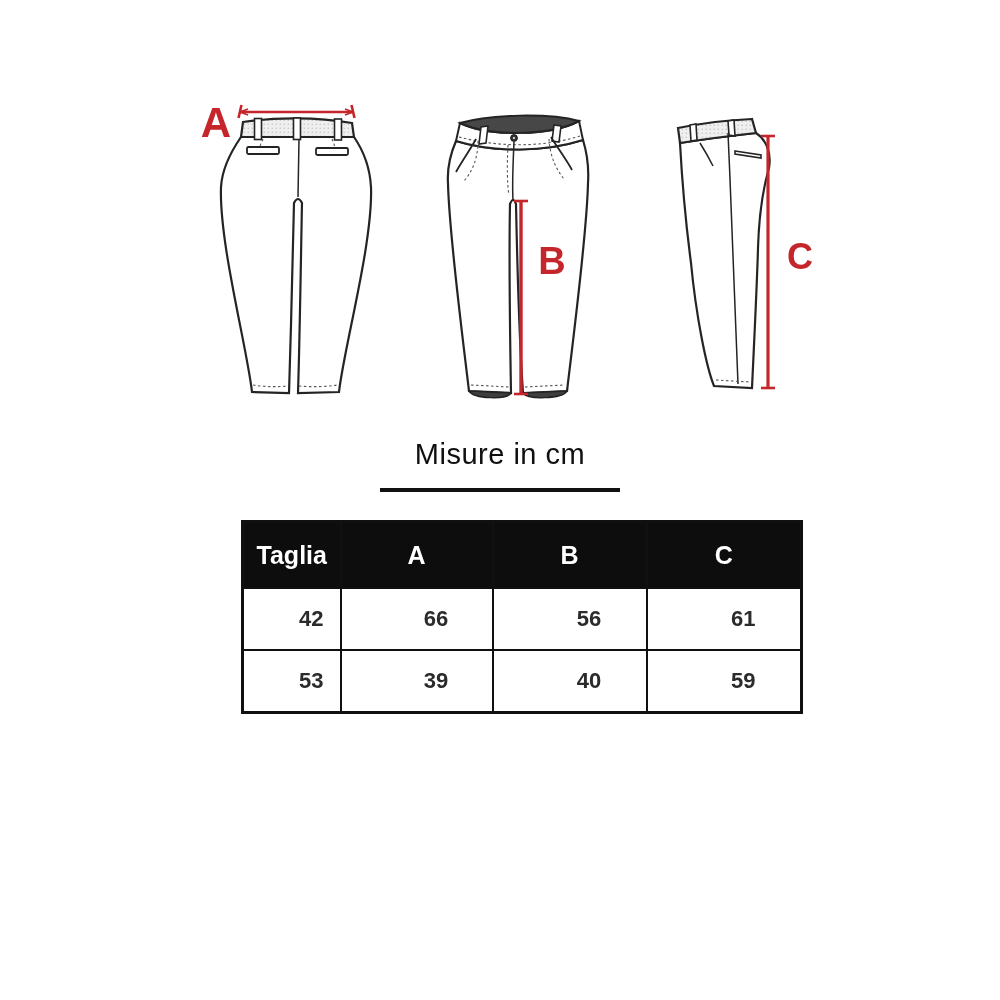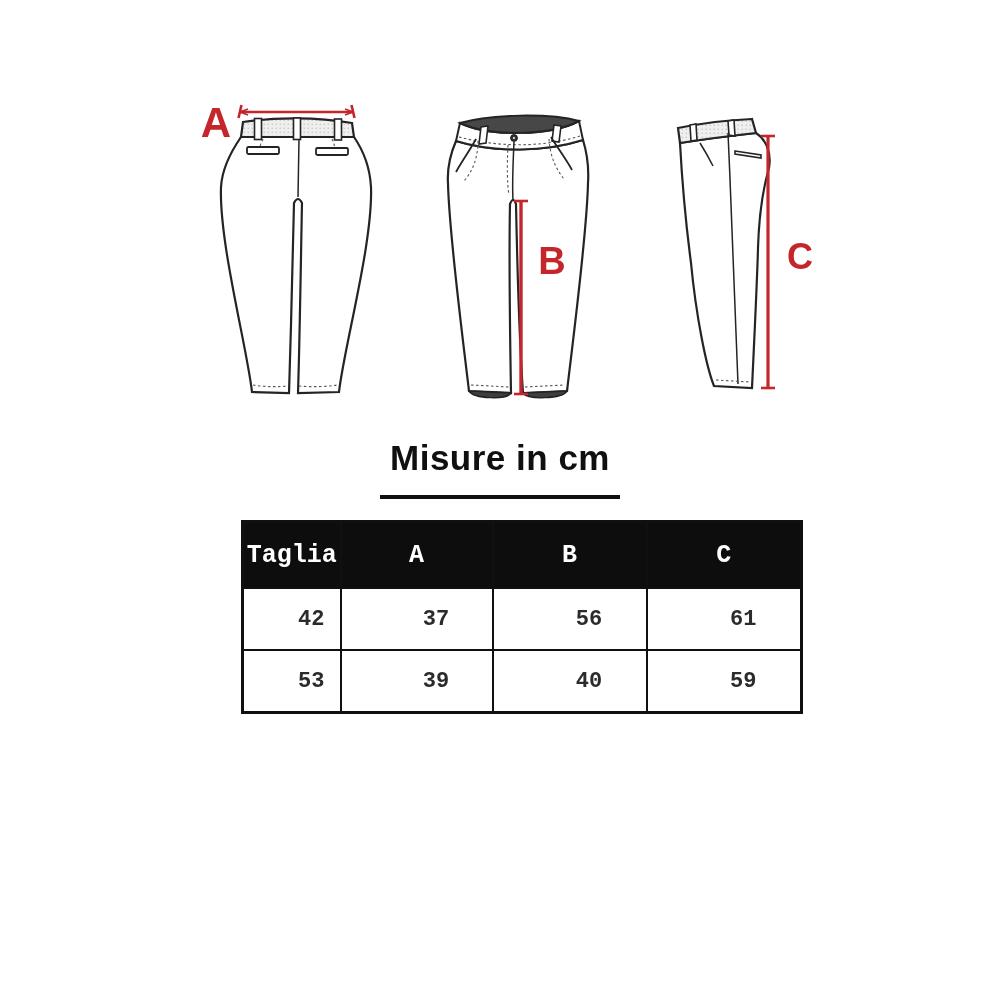--- a/index.html
+++ b/index.html
@@ -5,26 +5,26 @@
   html,body{margin:0;padding:0;background:#ffffff;}
   #page{position:relative;width:1000px;height:1000px;background:#ffffff;overflow:hidden;
         font-family:"Liberation Sans","DejaVu Sans",sans-serif;}
   .view{position:absolute;}
   .mlabel{position:absolute;transform:translate(-50%,-50%);color:#c4262b;font-weight:bold;
           font-family:"Liberation Sans",sans-serif;}
   #label-a{left:216px;top:123px;font-size:42px;}
   #label-b{left:552px;top:261px;font-size:38px;}
   #label-c{left:800px;top:257px;font-size:36px;}
   #title-block{position:absolute;left:0;top:438px;width:1000px;text-align:center;}
-  #title-text{font-size:35px;font-weight:bold;color:#101010;letter-spacing:0.5px;}
+  #title-text{font-size:29px;font-weight:normal;color:#101010;letter-spacing:0.5px;}
   #title-underline{width:240px;height:4px;background:#101010;margin:17px auto 0;}
   #size-table{position:absolute;left:241px;top:520px;width:559px;border-collapse:collapse;
               border:3px solid #101010;table-layout:fixed;}
   #size-table th,#size-table td{border:2px solid #101010;text-align:center;vertical-align:middle;
-              font-family:Liberation Mono, monospace;}
+              font-family:Liberation Sans, sans-serif;}
   #size-table thead th{background:#0d0d0d;color:#ffffff;height:62px;font-size:25px;font-weight:bold;}
   #size-table tbody td{background:#ffffff;color:#2b2b2b;height:58px;font-size:22px;font-weight:bold;padding-left:40px;}
   svg{display:block;}
 </style>
 </head>
 <body>
 
 <div id="page">
 
   <div class="view" style="left:195px;top:95px;width:190px;height:310px;">
@@ -162,21 +162,21 @@
       <tr>
         <th>Taglia</th>
         <th>A</th>
         <th>B</th>
         <th>C</th>
       </tr>
     </thead>
     <tbody>
       <tr>
         <td>42</td>
-        <td>37</td>
+        <td>66</td>
         <td>56</td>
         <td>61</td>
       </tr>
       <tr>
         <td>53</td>
         <td>39</td>
         <td>40</td>
         <td>59</td>
       </tr>
     </tbody>

